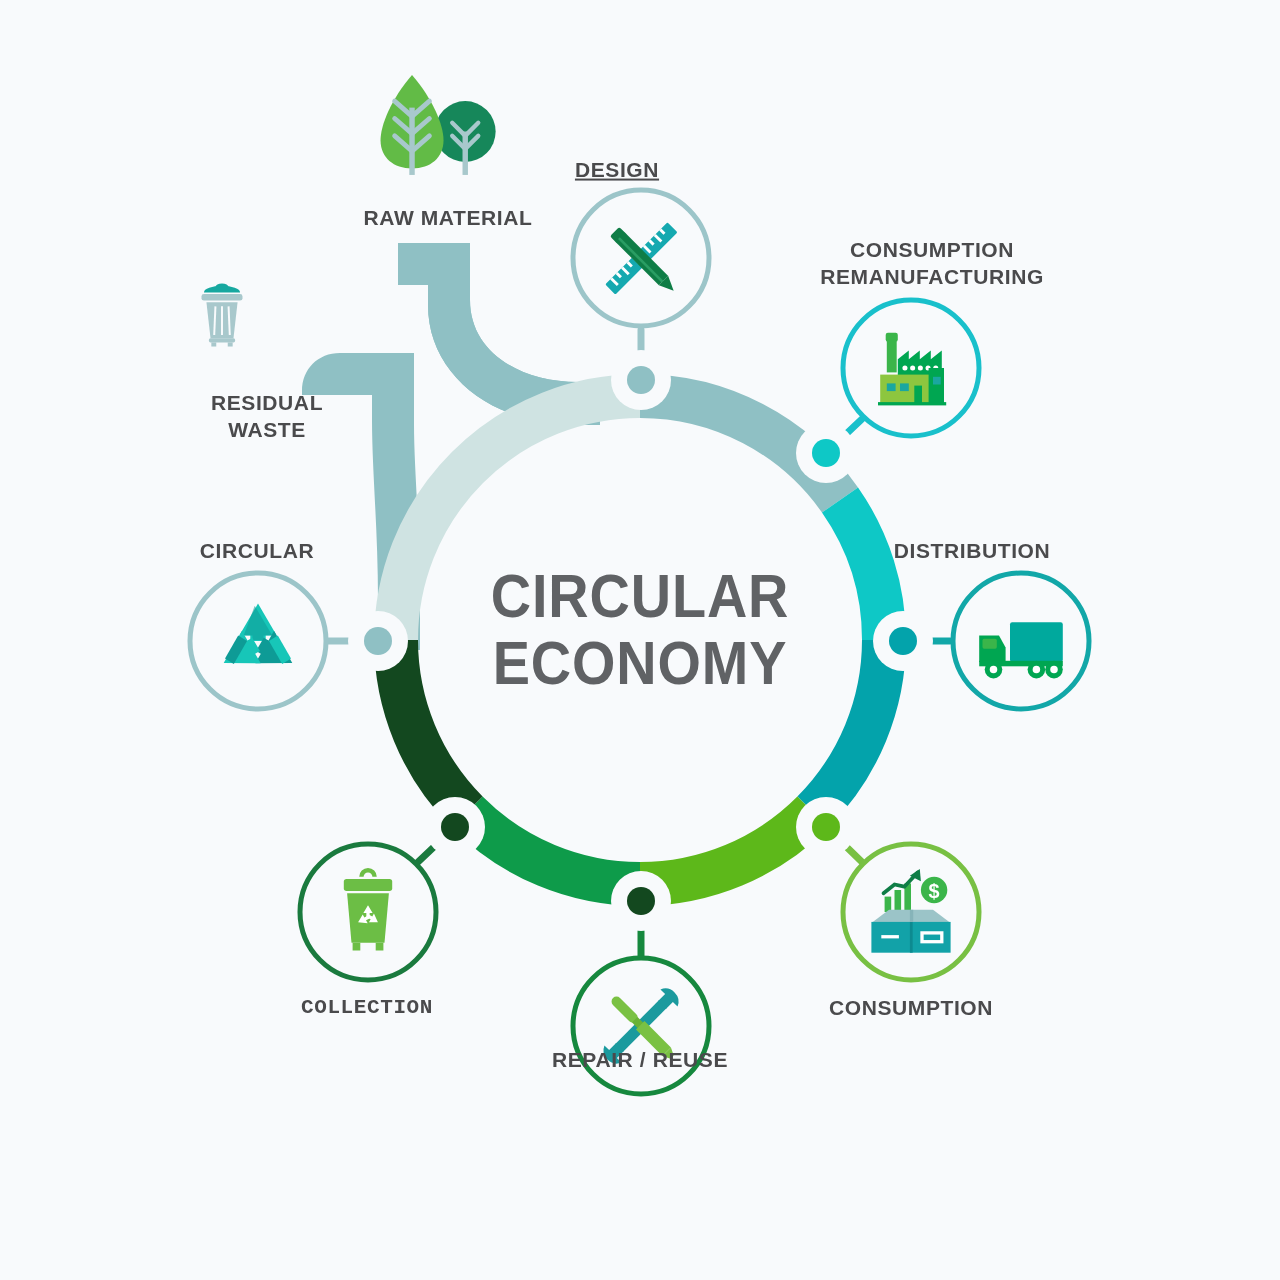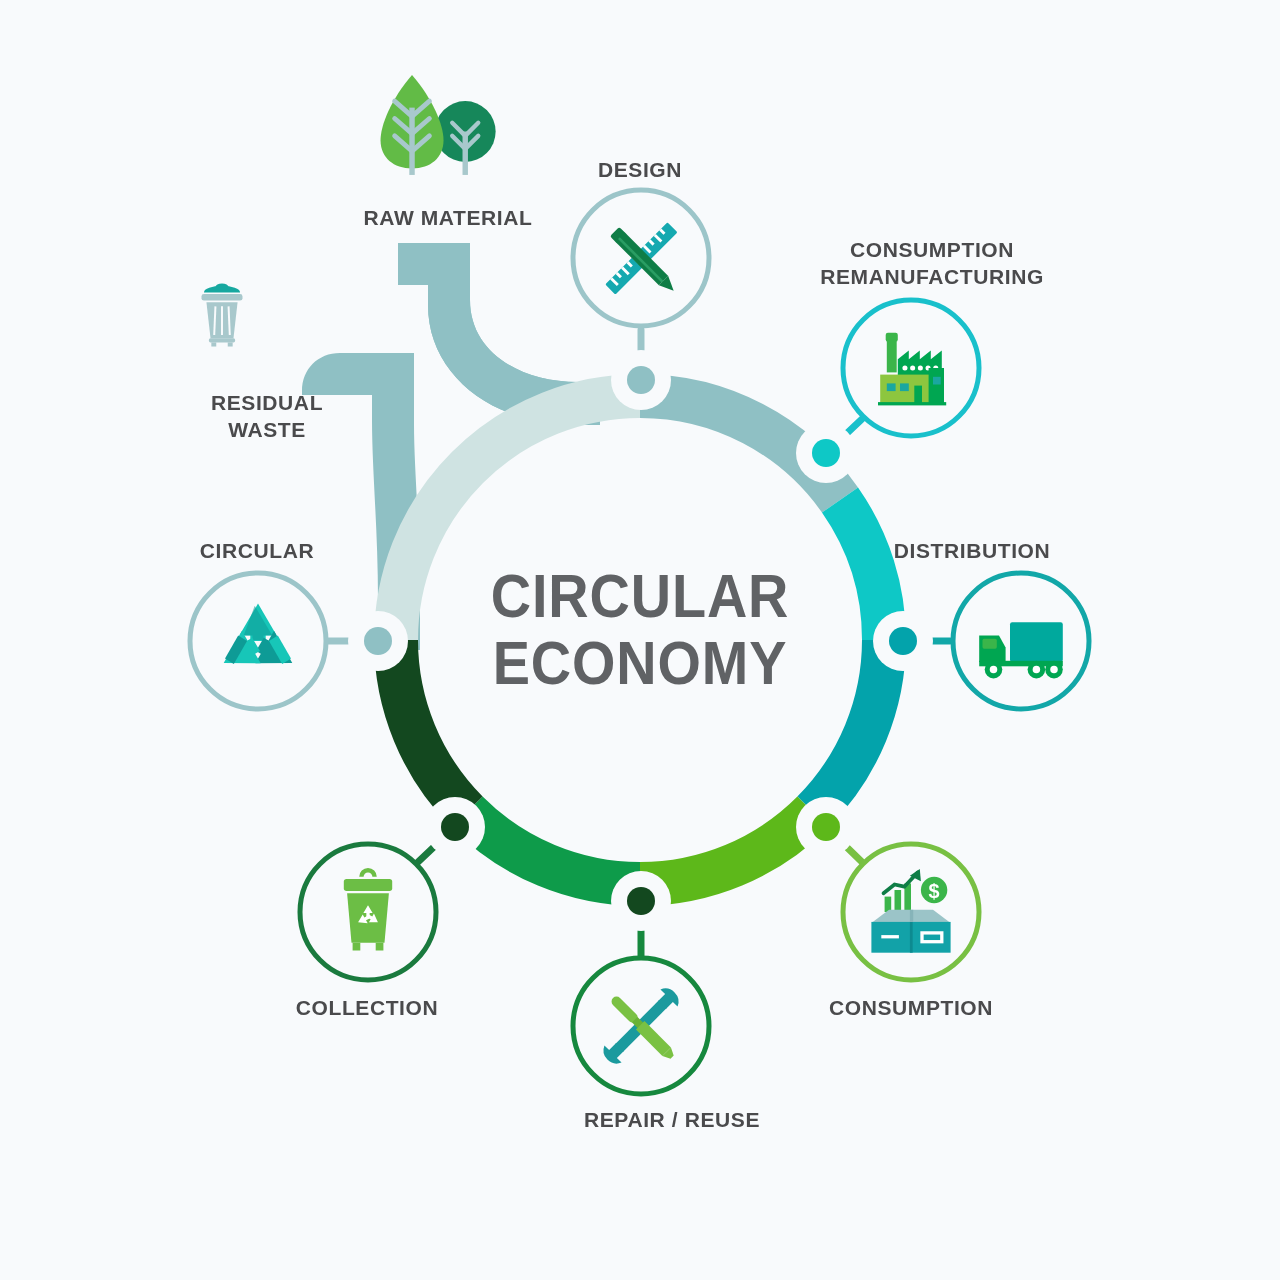--- a/index.html
+++ b/index.html
@@ -379,32 +379,32 @@
     </g>
 
     <g>
       <use href="#ico-trees" x="361" y="66" width="152" height="118"></use>
     </g>
   </svg>
 
   <div class="center-title">CIRCULAR
 ECONOMY</div>
 
-  <div class="node-label" style="left:640px; top:170px;">DESIGN</div>
+  <div class="node-label" style="left:617px; top:170px;text-decoration:underline;">DESIGN</div>
 
   <div class="node-label" style="left:932px; top:264px;">CONSUMPTION
 REMANUFACTURING</div>
 
   <div class="node-label" style="left:972px; top:551px;">DISTRIBUTION</div>
 
   <div class="node-label" style="left:911px; top:1008px;text-align:right;">CONSUMPTION</div>
 
-  <div class="node-label" style="left:640px; top:1120px;margin-left:32px;">REPAIR / REUSE</div>
-
-  <div class="node-label" style="left:367px; top:1008px;">COLLECTION</div>
+  <div class="node-label" style="left:640px; top:1060px;">REPAIR / REUSE</div>
+
+  <div class="node-label" style="left:367px; top:1008px;font-family:Liberation Mono, monospace;">COLLECTION</div>
 
   <div class="node-label" style="left:257px; top:551px;">CIRCULAR</div>
 
   <div class="node-label" style="left:220px; top:417px;margin-left:47px;">RESIDUAL
 WASTE</div>
 
   <div class="node-label" style="left:448px; top:218px;">RAW MATERIAL</div>
 
 </div>
 

